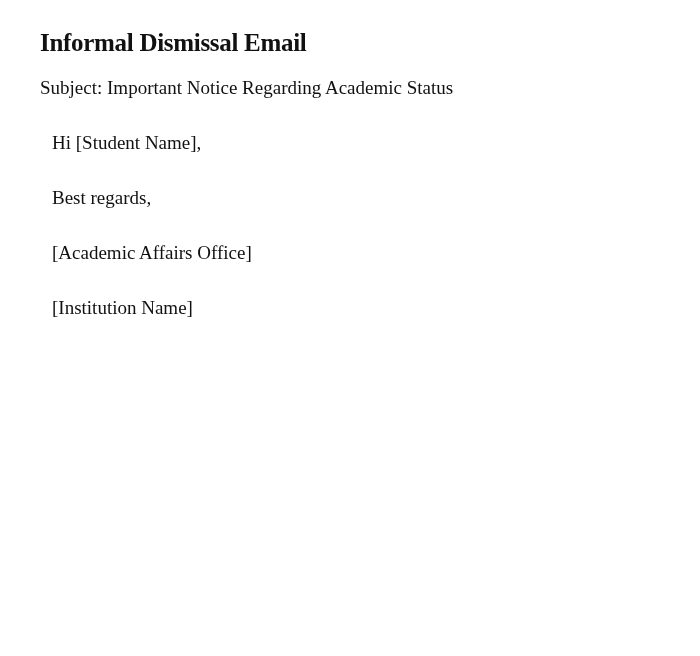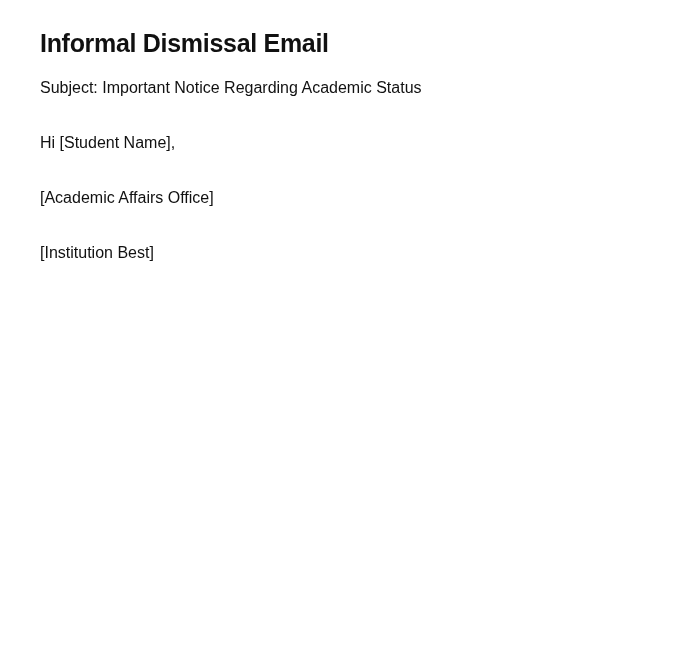--- a/index.html
+++ b/index.html
@@ -1,40 +1,41 @@
 <!DOCTYPE html>
 <html><head>
   <meta charset="utf-8">
   <style>
     html, body { margin: 0; padding: 0; background: #ffffff; }
     body { width: 700px; height: 656px; overflow: hidden; }
     .doc {
       position: relative;
       padding: 24px 40px 0 40px;
       color: #111111;
-      font-family: Liberation Sans, sans-serif;
+      font-family: Liberation Serif, serif;
     }
     .title {
       font-size: 25px;
       font-weight: bold;
       letter-spacing: -0.3px;
       margin: 2px 0 0 0;
       line-height: 34px;
     }
     .para {
-      font-size: 16px;
+      font-size: 19px;
       line-height: 35px;
       margin: 0;
       width: 615px;
     }
     .subject { margin-top: 10px; }
-    .gap { margin-top: 20px; }
+    .gap { margin-top: 20px; margin-left: 12px; }
   </style>
 </head>
 <body>
 
 <div class="doc">
   <h1 class="title">Informal Dismissal Email</h1>
   <p class="para subject">Subject: Important Notice Regarding Academic Status</p>
   <p class="para gap">Hi [Student Name],</p>
+  <p class="para gap">Best regards,</p>
   <p class="para gap">[Academic Affairs Office]</p>
-  <p class="para gap">[Institution Best]</p>
+  <p class="para gap">[Institution Name]</p>
 </div>
 
 </body></html>

